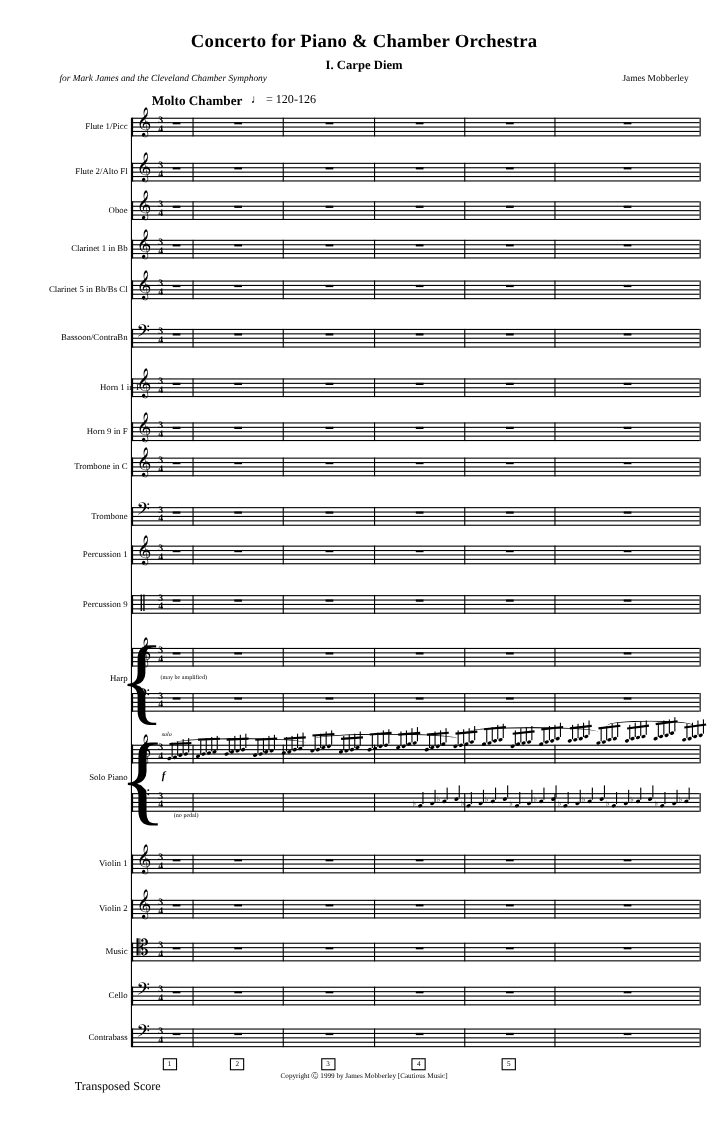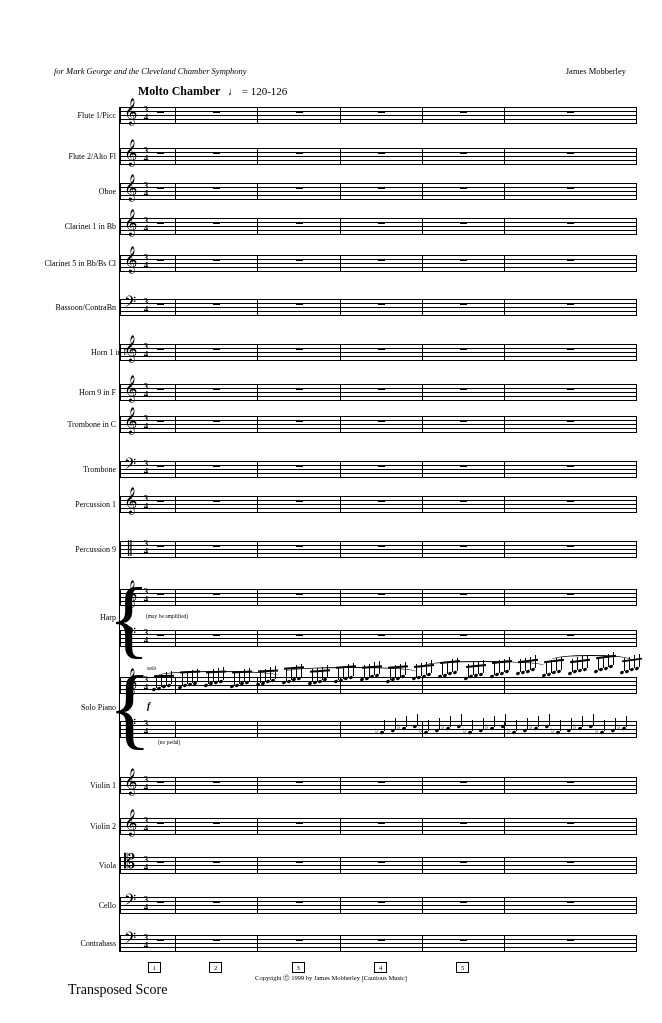--- a/index.html
+++ b/index.html
@@ -42,21 +42,21 @@
     font-size:11px;
     white-space:nowrap;
   }
 
   .footer-copy{
     position:absolute;top:974px;left:0;width:662px;text-align:center;
     font-size:6.5px;
   }
   .footer-left{
     position:absolute;top:982px;left:68px;
-    font-size:14px;
+    font-size:11px;
   }
 
   
   #system{position:absolute;left:0;top:0;width:662px;height:1023px;}
 
   .stafflabel{
     position:absolute;
     font-size:8px;
     text-align:right;
     white-space:nowrap;
@@ -123,21 +123,23 @@
   .nhead{position:absolute;width:4px;height:3px;background:#000;border-radius:50%;transform:rotate(-20deg);}
   .stem{position:absolute;width:1px;background:#000;}
   .beam{position:absolute;height:1.6px;background:#000;}
   .slur{position:absolute;border-top:1px solid #000;border-radius:50%;height:8px;}
 </style>
 </head>
 <body>
 
 <div class="page">
 
-  <div class="dedication">for Mark George and the Cleveland Chamber Symphony</div>
+  <div class="title">Concerto for Piano &amp; Chamber Orchestra</div>
+  <div class="movement">I.  Carpe Diem</div>
+  <div class="dedication">for Mark James and the Cleveland Chamber Symphony</div>
   <div class="composer">James Mobberley</div>
   <div class="tempo-text">Molto Chamber</div>
   <div class="tempo-mark">♩ = 120-126</div>
 
   <div id="system">
       <div class="staff" style="top: 107px;">
         <div class="ln"></div>
         <div class="ln"></div>
         <div class="ln"></div>
         <div class="ln"></div>
@@ -570,21 +572,21 @@
       <div class="barline" style="left: 636px; top: 857px; height: 17px; width: 1.3px;"></div>
       <div class="clef alto" style="left: 124px; top: 851px;">𝄡</div>
       <div class="timesig" style="left: 140px; top: 855px;">3</div>
       <div class="timesig" style="left: 140px; top: 863px;">4</div>
       <div class="rest" style="left: 156.5px; top: 861px;"></div>
       <div class="rest" style="left: 213px; top: 861px;"></div>
       <div class="rest" style="left: 295.5px; top: 861px;"></div>
       <div class="rest" style="left: 378px; top: 861px;"></div>
       <div class="rest" style="left: 460px; top: 861px;"></div>
       <div class="rest" style="left: 567px; top: 861px;"></div>
-      <div class="stafflabel" style="top: 865px; right: 546px; width: 110px;">Viola</div>
+      <div class="stafflabel" style="top: 865px; right: 546px; width: 110px;">Music</div>
       <div class="staff" style="top: 897px;">
         <div class="ln"></div>
         <div class="ln"></div>
         <div class="ln"></div>
         <div class="ln"></div>
         <div class="ln"></div>
       </div>
       <div class="barline" style="left: 120px; top: 897px; height: 17px; width: 1.3px;"></div>
       <div class="barline" style="left: 175px; top: 897px; height: 17px; width: 1px;"></div>
       <div class="barline" style="left: 257px; top: 897px; height: 17px; width: 1px;"></div>

